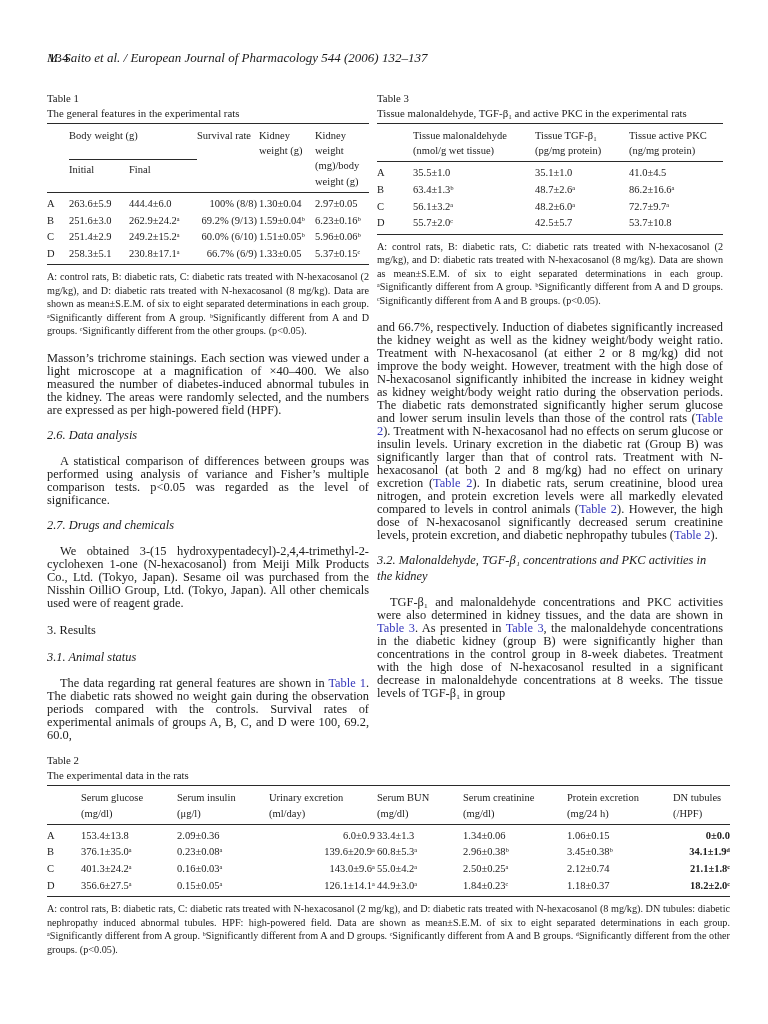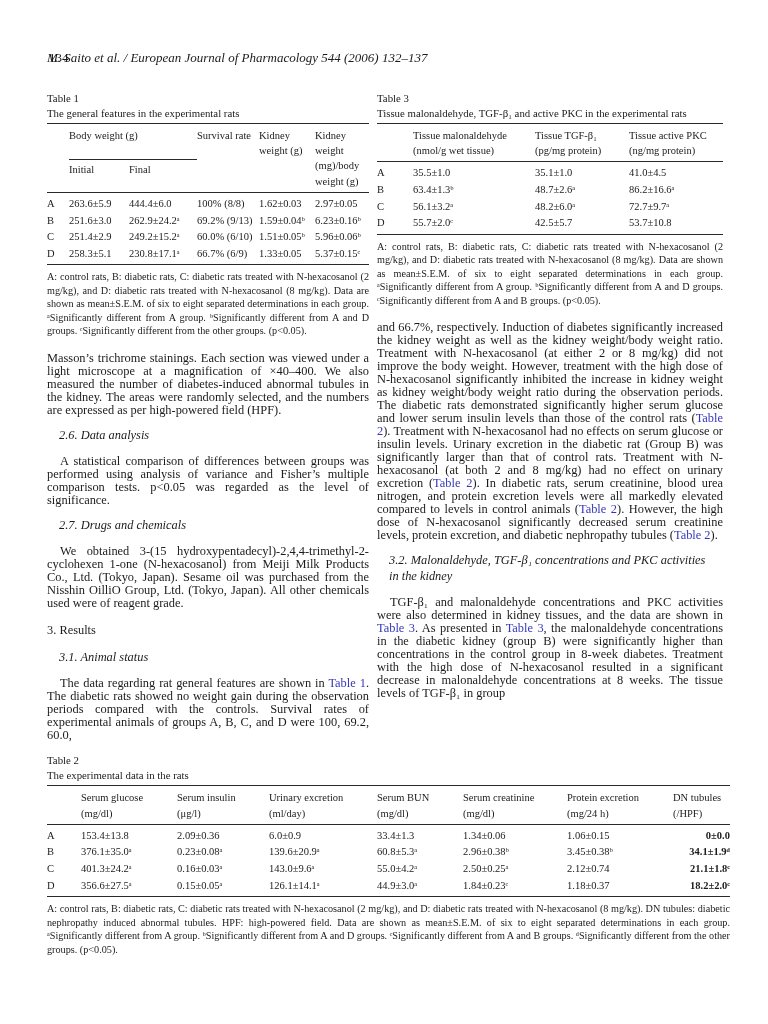--- a/index.html
+++ b/index.html
@@ -29,30 +29,30 @@
     font-size: 10.5px; line-height: 1.3;
     border-top: 1px solid #2a2a2a; border-bottom: 1px solid #2a2a2a;
   }
   table.tbl th, table.tbl td {
     text-align: left; font-weight: normal; vertical-align: top;
     padding: 1.5px 2px 1.5px 0; overflow: hidden;
   }
   table.tbl thead th { line-height: 1.45; padding-top: 4px; padding-bottom: 3px; border-bottom: 1px solid #2a2a2a; }
   table.tbl thead th.group { border-bottom: 1px solid #2a2a2a; }
   table.tbl thead tr.sub th { padding-top: 2px; }
-  table.tbl td.ctr { text-align: left; }
+  table.tbl td.ctr { text-align: right; }
   table.tbl td.rgt { text-align: right; padding-right: 0; font-weight: bold; }
   table.tbl tbody tr:first-child td { padding-top: 4px; }
   table.tbl tbody tr:last-child td { padding-bottom: 4px; }
   .fn { font-size: 10.2px; line-height: 1.32; text-align: justify; margin: 5px 0 14px 0; }
 
   
   .bodytext p { font-size: 12.4px; line-height: 13px; text-align: justify; margin: 0; }
   .bodytext p.indent { text-indent: 13px; }
-  .sect { font-size: 12.4px; font-style: italic; font-weight: normal; margin: 11px 12px; line-height: 15.9px; }
+  .sect { font-size: 12.4px; font-style: italic; font-weight: normal; margin: 11px 0; line-height: 15.9px; }
   .sect-bold { font-style: normal; font-weight: normal; margin: 13px 0 12px 0; }
   .ref { color: #3436bb; text-decoration: none; cursor: pointer; }
 
   
   .table2-block { margin-top: 12px; }
 </style>
 </head>
 <body>
 
 <div class="page">
@@ -89,21 +89,21 @@
             <th>Initial</th>
             <th>Final</th>
           </tr>
         </thead>
         <tbody>
           <tr>
             <td>A</td>
             <td>263.6±5.9</td>
             <td>444.4±6.0</td>
             <td class="ctr">100% (8/8)</td>
-            <td>1.62±0.03</td>
+            <td>1.30±0.04</td>
             <td>2.97±0.05</td>
           </tr>
           <tr>
             <td>B</td>
             <td>251.6±3.0</td>
             <td>262.9±24.2ᵃ</td>
             <td class="ctr">69.2% (9/13)</td>
             <td>1.59±0.04ᵇ</td>
             <td>6.23±0.16ᵇ</td>
           </tr>

